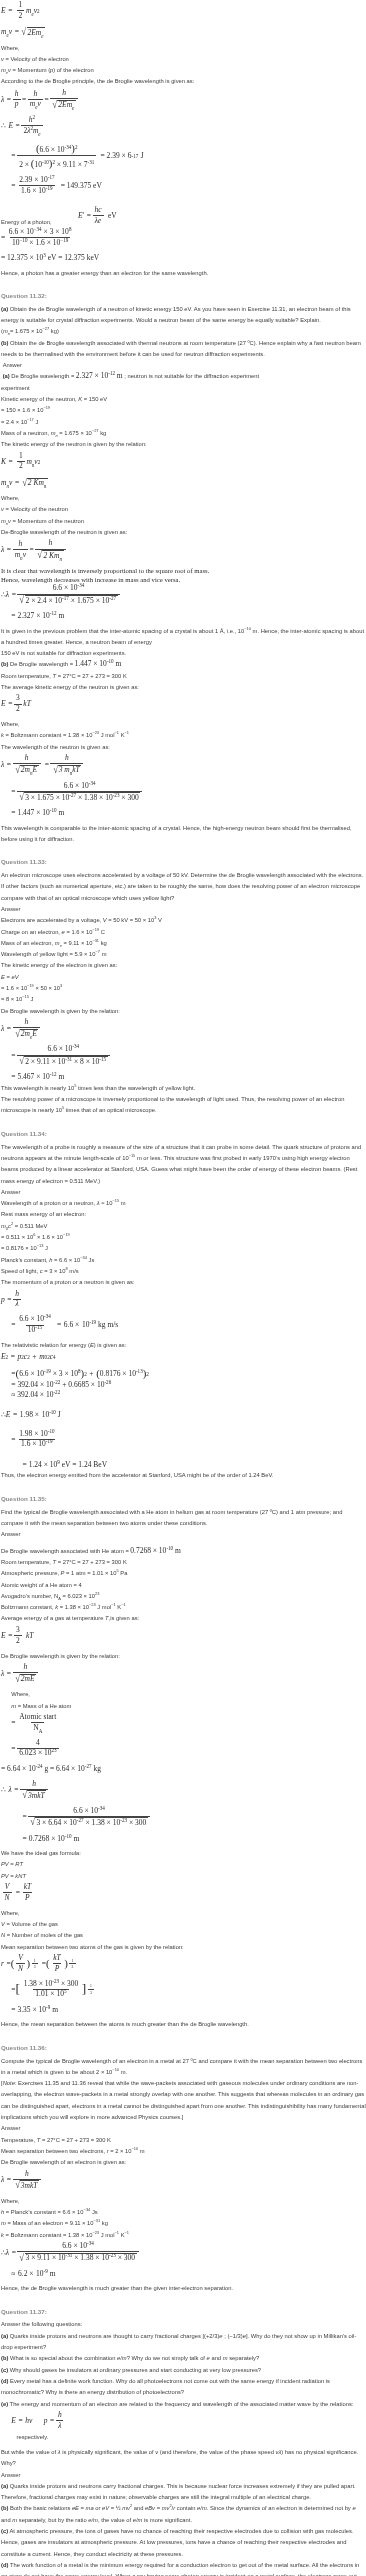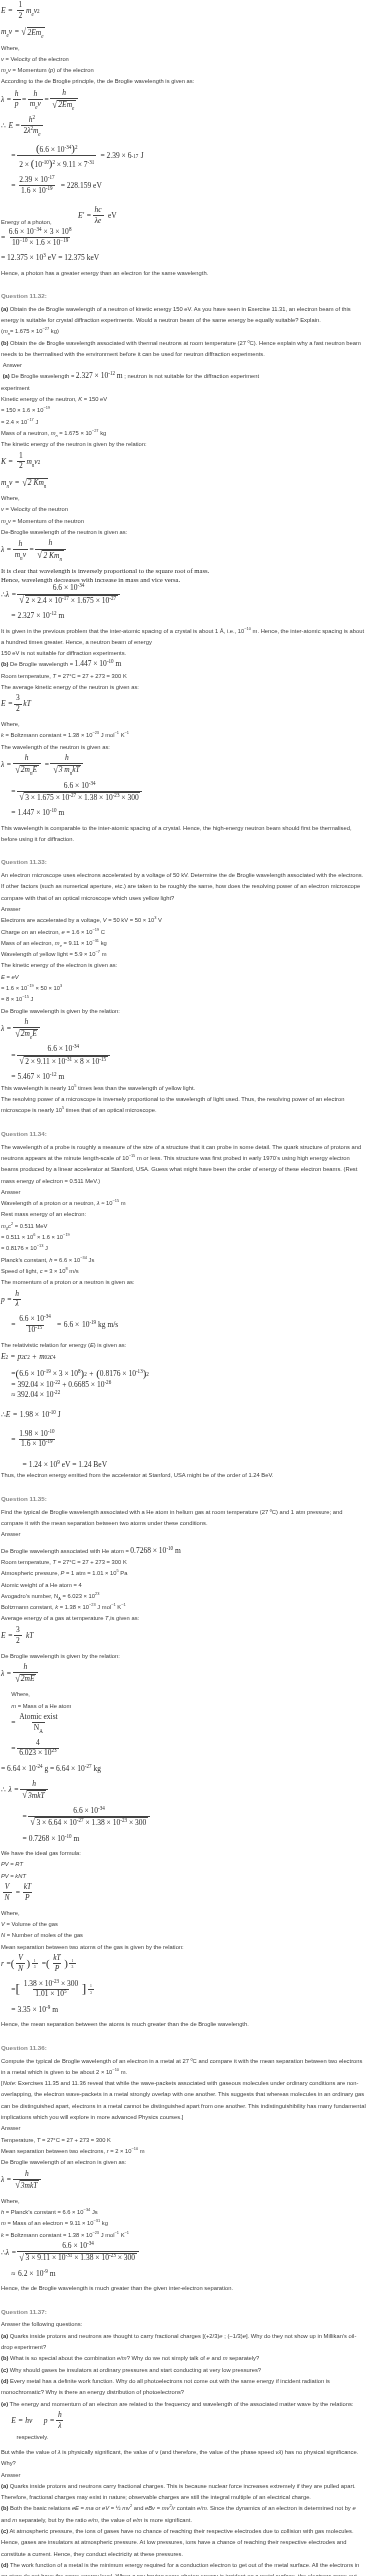--- a/index.html
+++ b/index.html
@@ -133,21 +133,21 @@
     <span class="math"><span class="mrow">=<span class="frac">
             <span class="num"><span class="paren-big">(</span><span class="n">6.6 × 10</span><sup class="n">-34</sup><span class="paren-big">)</span><sup class="n">2</sup></span>
             <span class="den"><span class="n">2 × </span><span class="paren-big">(</span><span class="n">10</span><sup class="n">-10</sup><span class="paren-big">)</span><sup class="n">2</sup><span class="n"> × 9.11 × 7</span><sup class="n">-31</sup></span>
           </span><span class="sp"></span><span class="n">= 2.39 × 6</span><sup class="n">-17</sup><span class="sp"></span><span class="n">J</span></span></span>
   </div>
   <div class="gap-sm"></div>
   <div class="indent20">
     <span class="math"><span class="mrow">=<span class="frac">
             <span class="num n">2.39 × 10<sup>-17</sup></span>
             <span class="den n">1.6 × 10<sup>-19</sup></span>
-          </span><span class="sp"></span><span class="n">= 228.159 eV</span></span></span>
+          </span><span class="sp"></span><span class="n">= 149.375 eV</span></span></span>
   </div>
 
   <div class="gap"></div>
   <div style="position:relative; height:21.6px;">
     <div class="math" style="position:absolute; left:77px; top:0;">
       <span class="mrow"><span class="v">E'</span><span class="sp"></span>=<span class="frac">
             <span class="num v">hc</span>
             <span class="den v">λe</span>
           </span><span class="sp"></span><span class="n">eV</span></span>
     </div>
@@ -416,21 +416,21 @@
                 <span class="rad v">2mE</span>
               </span></span>
           </span></span></span>
   </div>
   <div class="gap-sm"></div>
   <p class="txt indent20">Where,</p>
   <p class="txt indent20"><span class="i">m</span> = Mass of a He atom</p>
 
   <div class="indent20">
     <span class="math"><span class="mrow">=<span class="frac">
-            <span class="num n">Atomic exist</span>
+            <span class="num n">Atomic start</span>
             <span class="den n">N<sub>A</sub></span>
           </span></span></span>
   </div>
   <div class="gap-sm"></div>
   <div class="indent20">
     <span class="math"><span class="mrow">=<span class="frac">
             <span class="num n">4</span>
             <span class="den n">6.023 × 10<sup>23</sup></span>
           </span></span></span>
   </div>

